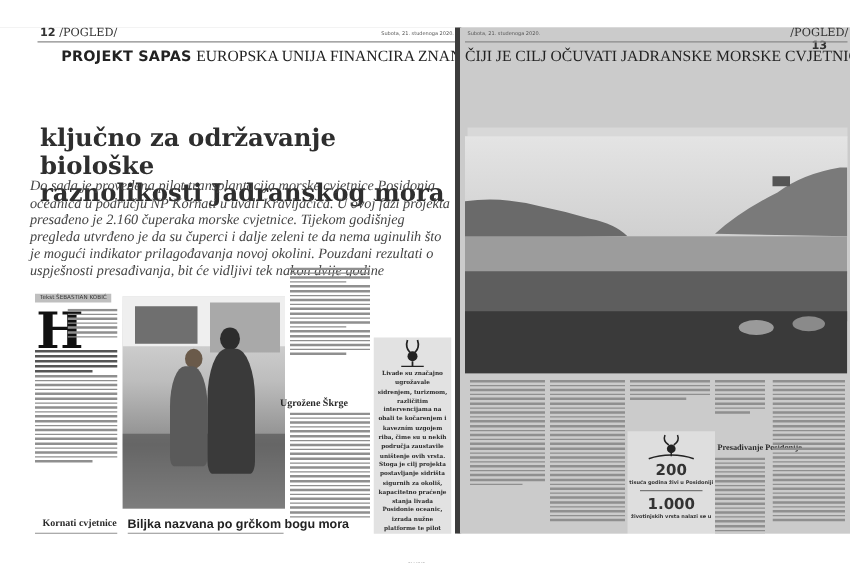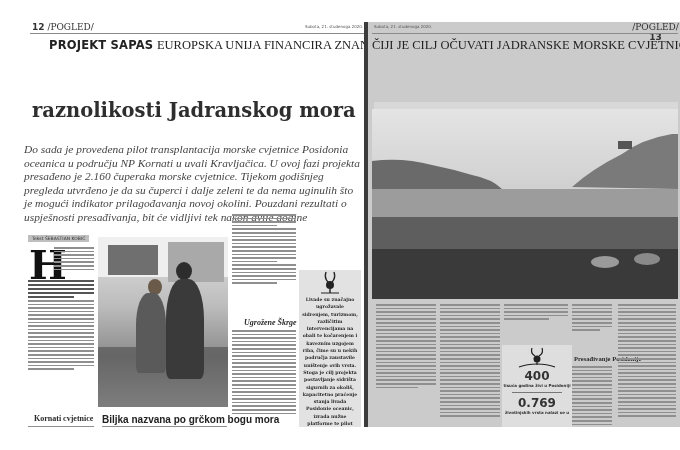--- a/index.html
+++ b/index.html
@@ -53,20 +53,21 @@
     <div class="date-tiny" style="left:305px;">Subota, 21. studenoga 2020.</div>
     <div class="rule" style="left:30px; top:11px; width:334px;"></div>
 
     <div class="kicker" style="left:30px;">
       <b>PROJEKT SAPAS</b>
       <span>EUROPSKA UNIJA FINANCIRA ZNANSTVENIK</span>
     </div>
 
 
     <div class="subhead">
+      <div>ključno za održavanje biološke</div>
       <div>raznolikosti Jadranskog mora</div>
     </div>
 
     <div class="lede">Do sada je provedena pilot transplantacija morske cvjetnice Posidonia oceanica u području NP Kornati u uvali Kravljačica. U ovoj fazi projekta presađeno je 2.160 čuperaka morske cvjetnice. Tijekom godišnjeg pregleda utvrđeno je da su čuperci i dalje zeleni te da nema uginulih što je mogući indikator prilagođavanja novoj okolini. Pouzdani rezultati o uspješnosti presađivanja, bit će vidljivi tek nakon dvije godine</div>
 
     <div class="byline">Tekst ŠEBASTIAN KOBIĆ</div>
     <div class="dropcap">H</div>
 
     <div class="col-text" style="left:54px; top:225px; width:40px; height:30px;">
       <i></i>
@@ -145,21 +146,21 @@
         <i></i>
         <i></i>
         <i class="short"></i>
         <i></i>
         <i></i>
         <i></i>
         <i></i>
         <i></i>
         <i class="short"></i>
     </div>
-    <div class="subtitle-small" style="left:244px; top:296px;font-style:italic;">Ugrožene Škrge</div>
+    <div class="subtitle-small" style="left:224px; top:296px;">Ugrožene Škrge</div>
     <div class="col-text" style="left:232px; top:308px; width:64px; height:118px;">
       <i></i>
         <i></i>
         <i></i>
         <i></i>
         <i></i>
         <i></i>
         <i></i>
         <i></i>
         <i></i>
@@ -297,24 +298,24 @@
       <i class="short"></i>
   </div>
 
   <div class="statbox">
     <svg width="40" height="22" viewBox="0 0 40 22" style="display:block;margin:2px auto 0;">
       <path d="M15 1 Q13 6 18 9 M25 1 Q27 6 22 9" stroke="#222" stroke-width="1.2" fill="none"></path>
       <circle cx="20" cy="12" r="3.5" fill="#222"></circle>
       <path d="M2 20 Q10 17 20 17 Q30 17 38 20" stroke="#222" stroke-width="1.2" fill="none"></path>
       <path d="M20 15 L20 18" stroke="#222" stroke-width="1.2"></path>
     </svg>
-    <div class="stat-num">400</div>
+    <div class="stat-num">200</div>
     <div class="stat-label">tisuća godina živi u Posidoniji</div>
     <div class="stat-sep"></div>
-    <div class="stat-num">0.769</div>
+    <div class="stat-num">1.000</div>
     <div class="stat-label">životinjskih vrsta nalazi se u</div>
   </div>
 
   <div class="col-text" style="left:572px; top:282px; width:40px; height:46px;">
     <i></i>
       <i></i>
       <i></i>
       <i></i>
       <i></i>
       <i></i>

